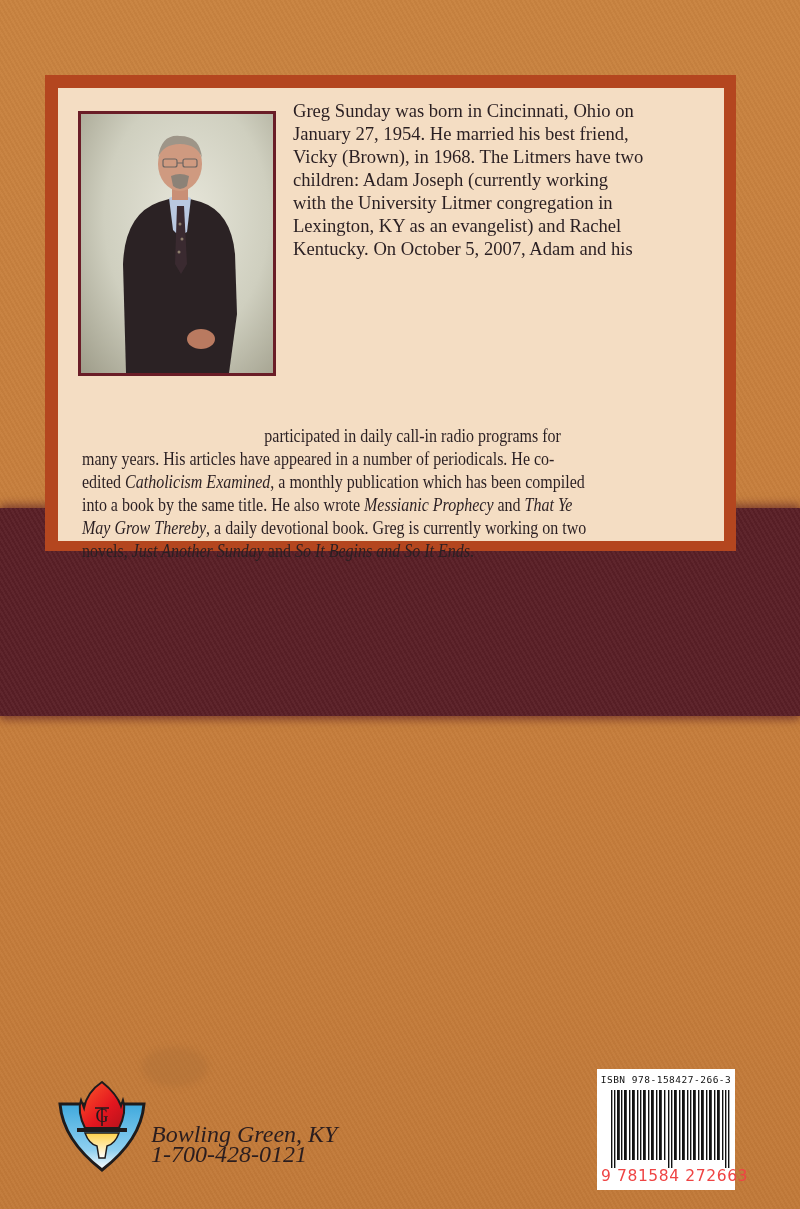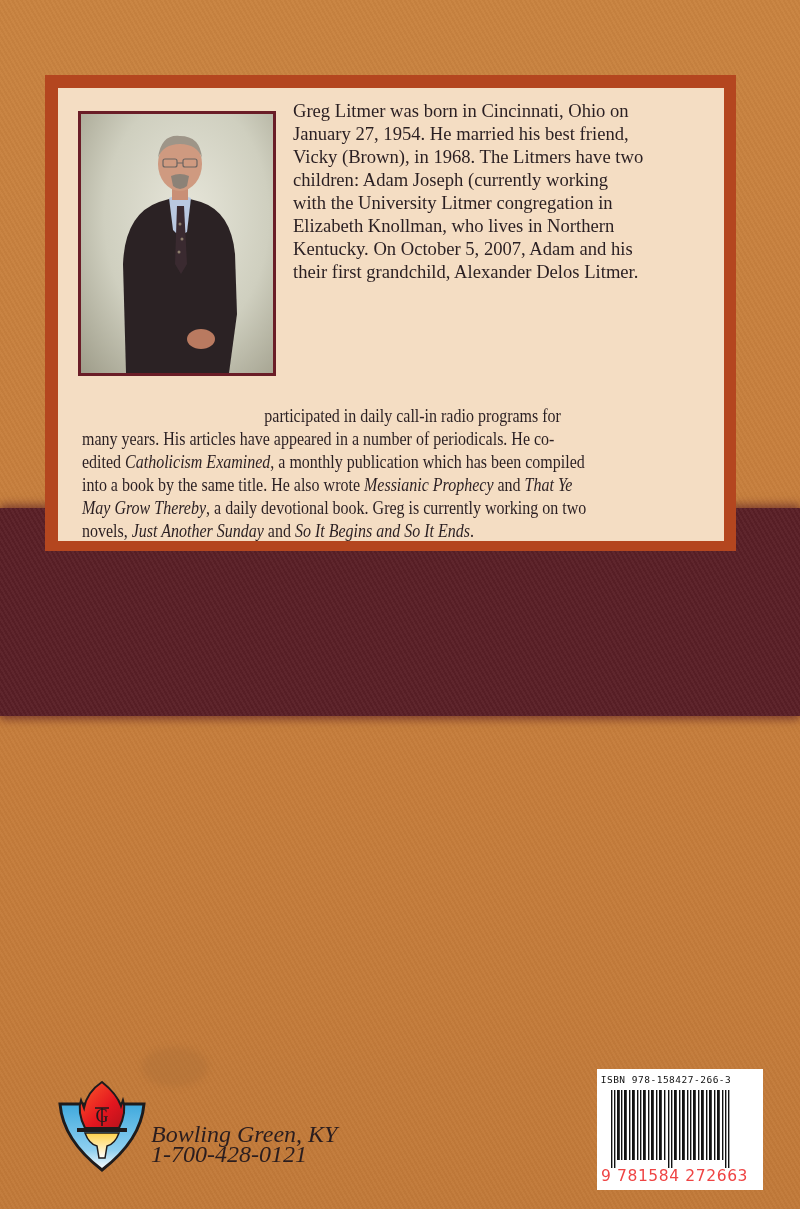--- a/index.html
+++ b/index.html
@@ -35,37 +35,36 @@
     background: radial-gradient(ellipse at 55% 40%, #e7e6da 0%, #cfcfbf 55%, #9e9c89 100%);
     overflow: hidden;
   }
   .photo svg { display: block; width: 100%; height: 100%; }
   .bio-top {
     position: absolute; left: 293px; top: 99px; width: 430px;
     font-size: 18.6px; line-height: 23px; color: #2a1f22;
   }
   .bio-top div { white-space: nowrap; }
   .bio-bottom {
-    position: absolute; left: 82px; top: 404px; width: 640px;
+    position: absolute; left: 82px; top: 424px; width: 640px;
     font-size: 18.6px; line-height: 23px; color: #2a1f22;
   }
   .bio-bottom .ln { white-space: nowrap; transform-origin: left center; display: block; }
   .bio-bottom .ln.indent { padding-left: 212px; }
   .bio-bottom i { font-style: italic; }
   .logo {
     position: absolute; left: 57px; top: 1080px; width: 90px; height: 92px;
   }
   .publisher {
     position: absolute; left: 151px; top: 1124px;
     font-size: 24px; line-height: 20px; color: #2a1d1f; font-style: italic;
   }
   .barcode-box {
     position: absolute; left: 597px; top: 1069px; width: 138px; height: 121px;
     background: #ffffff;
-    padding-left: 28px;
   }
   .isbn-label {
     position: absolute; left: 0; top: 5px; width: 138px; text-align: center;
     font-family: "DejaVu Sans Mono", "Liberation Mono", monospace;
     font-size: 9.5px; color: #111; letter-spacing: 0.5px;
   }
   .bars {
     position: absolute; left: 14px; top: 21px; width: 120px; height: 78px;
   }
   .barcode-digits {
@@ -109,28 +108,27 @@
     <rect x="102" y="45" width="14" height="8" rx="2" fill="none" stroke="#6b6460" stroke-width="1.2"></rect>
     <line x1="96" y1="49" x2="102" y2="49" stroke="#6b6460" stroke-width="1"></line>
 
     <path d="M90 62 Q99 58 108 62 L106 72 Q99 78 92 72 Z" fill="#8c8277"></path>
 
     <ellipse cx="120" cy="225" rx="14" ry="10" fill="#b97a60"></ellipse>
   </svg>
 </div>
 
 <div class="bio-top">
-  <div>Greg Litmer was born in Cincinnati, Ohio on</div>
+  <div>Greg Sunday was born in Cincinnati, Ohio on</div>
   <div>January 27, 1954. He married his best friend,</div>
   <div>Vicky (Brown), in 1968. The Litmers have two</div>
   <div>children: Adam Joseph (currently working</div>
   <div>with the University Litmer congregation in</div>
-  <div>Elizabeth Knollman, who lives in Northern</div>
+  <div>Lexington, KY as an evangelist) and Rachel</div>
   <div>Kentucky. On October 5, 2007, Adam and his</div>
-  <div>their first grandchild, Alexander Delos Litmer.</div>
 </div>
 
 <div class="bio-bottom">
   <span class="ln indent" style="transform: scaleX(0.86);"><span>participated in daily call-in radio programs for</span></span>
   <span class="ln" style="transform: scaleX(0.86);"><span>many years. His articles have appeared in a number of periodicals. He co-</span></span>
   <span class="ln" style="transform: scaleX(0.86);"><span>edited </span><i>Catholicism Examined</i><span>, a monthly publication which has been compiled</span></span>
   <span class="ln" style="transform: scaleX(0.86);"><span>into a book by the same title. He also wrote </span><i>Messianic Prophecy</i><span> and </span><i>That Ye</i></span>
   <span class="ln" style="transform: scaleX(0.86);"><i>May Grow Thereby</i><span>, a daily devotional book. Greg is currently working on two</span></span>
   <span class="ln" style="transform: scaleX(0.86);"><span>novels, </span><i>Just Another Sunday</i><span> and </span><i>So It Begins and So It Ends</i><span>.</span></span>
 </div>

